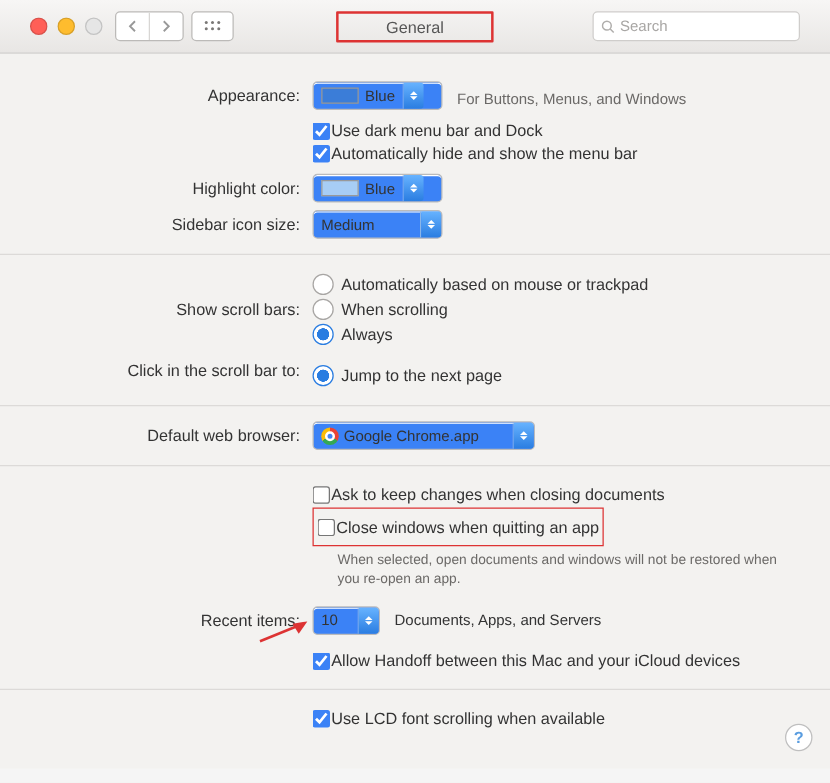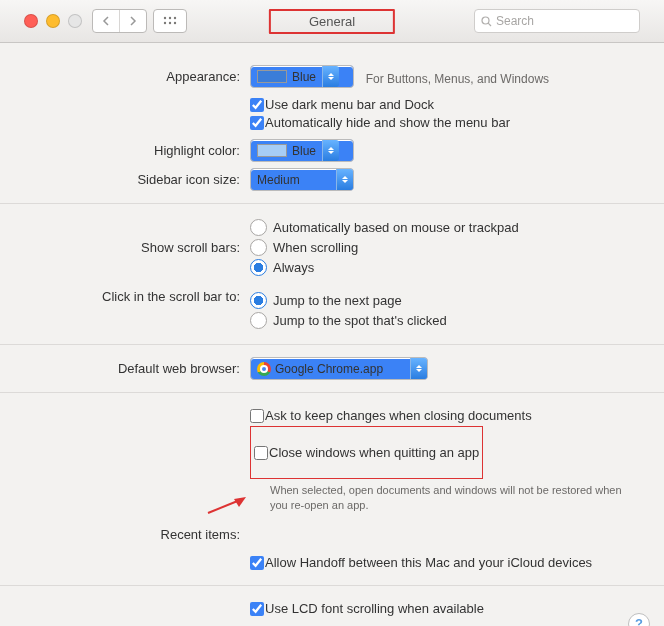--- a/index.html
+++ b/index.html
@@ -26,21 +26,21 @@
 .sel-btn::after{border-top-color:#fff}
 .chk{display:flex;align-items:flex-start;gap:1px;margin:3px 0;font-size:13px}
 .chk input{width:14px;height:14px;margin:1px 0 0 0}
 .hint{font-size:11px;color:#6b6967;margin:4px 0 0 20px;max-width:360px;line-height:1.35}
 .hr{height:1px;background:#dcdad8;margin:12px 0}
 .radio{display:flex;align-items:center;gap:6px;margin:3px 0}
 .rdot{width:15px;height:15px;border-radius:50%;border:1px solid #a8a6a4;background:#fff;display:flex;align-items:center;justify-content:center}
 .rdot.on{background:radial-gradient(circle,#2a7de1 0 45%,#fff 47% 100%);border-color:#2a7de1}
 .chrome-ico{width:14px;height:14px;border-radius:50%;background:conic-gradient(#ea4335 0 120deg,#34a853 120deg 240deg,#fbbc05 240deg 360deg);position:relative;margin-right:4px}
 .chrome-ico::after{content:"";position:absolute;inset:3px;border-radius:50%;background:#4285f4;border:2px solid #fff}
-.red-box{border:1.5px solid #d33;padding:18px 3px;display:inline-flex}
+.red-box{border:1.5px solid #d33;padding:7px 3px;display:inline-flex}
 .arrow{position:absolute;left:206px;top:454px}
 .helpbtn{width:20px;height:20px;border-radius:50%;border:1px solid #bfbfbf;background:#fff;color:#5a9de0;display:flex;align-items:center;justify-content:center;font-size:13px;font-weight:bold;position:absolute;right:14px;bottom:14px}
 .note{color:#6b6967;font-size:12px;margin-left:8px}
 input[type=checkbox]{accent-color:#3b82f6}
 </style>
 </head>
 <body>
 
 <div class="toolbar">
   <div class="traffic">
@@ -151,24 +151,20 @@
     </div>
   </div>
 
   <div class="row" style="align-items:flex-start;margin-top:10px">
     <div class="lbl">Click in the scroll bar to:</div>
     <div class="controls">
       <div class="radio">
           <span class="rdot on"></span>
           <span>Jump to the next page</span>
         </div>
-      <div class="radio">
-          <span class="rdot"></span>
-          <span>Jump to the spot that's clicked</span>
-        </div>
     </div>
   </div>
 
   <div class="hr"></div>
 
   <div class="row">
     <div class="lbl">Default web browser:</div>
     <div class="controls">
       <span class="sel" style="width:170px">
         <span class="chrome-ico"></span>
@@ -197,20 +193,27 @@
   </div>
     </div>
 
   <svg class="arrow" width="40" height="18">
       <line x1="2" y1="16" x2="34" y2="3" stroke="#d33" stroke-width="2"></line>
       <polygon points="40,0 28,2 33,10" fill="#d33"></polygon>
     </svg>
 
   <div class="row" style="margin-top:14px">
     <div class="lbl">Recent items:</div>
+    <div class="controls">
+      <span class="sel" style="width:46px">
+        <span>10</span>
+          <span class="sel-btn" style="margin-left:auto"></span>
+      </span>
+      <span class="note" style="color:#333">Documents, Apps, and Servers</span>
+    </div>
   </div>
 
   <div class="row" style="margin-top:10px">
       <div class="lbl"></div>
       <div class="controls">
     <label class="chk">
           <input type="checkbox" checked="" style="">
           <span>Allow Handoff between this Mac and your iCloud devices</span>
         </label>
   </div>

